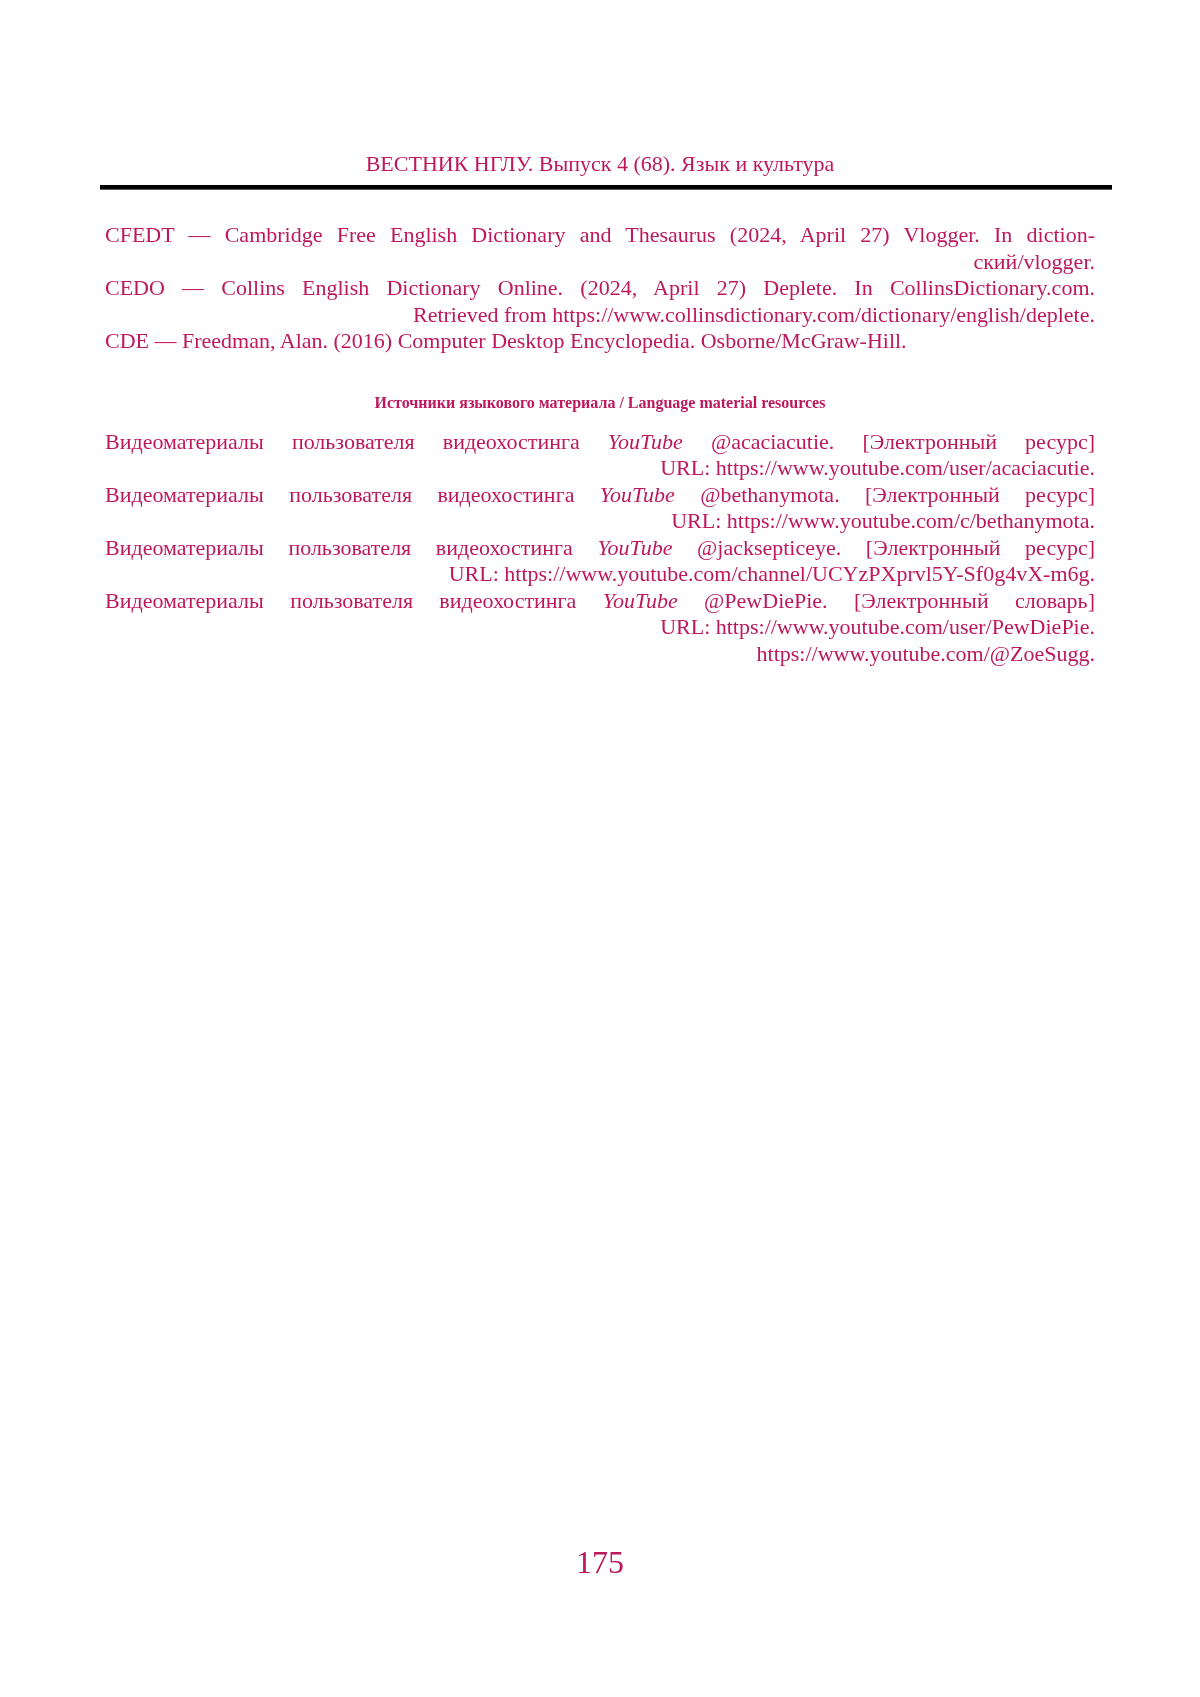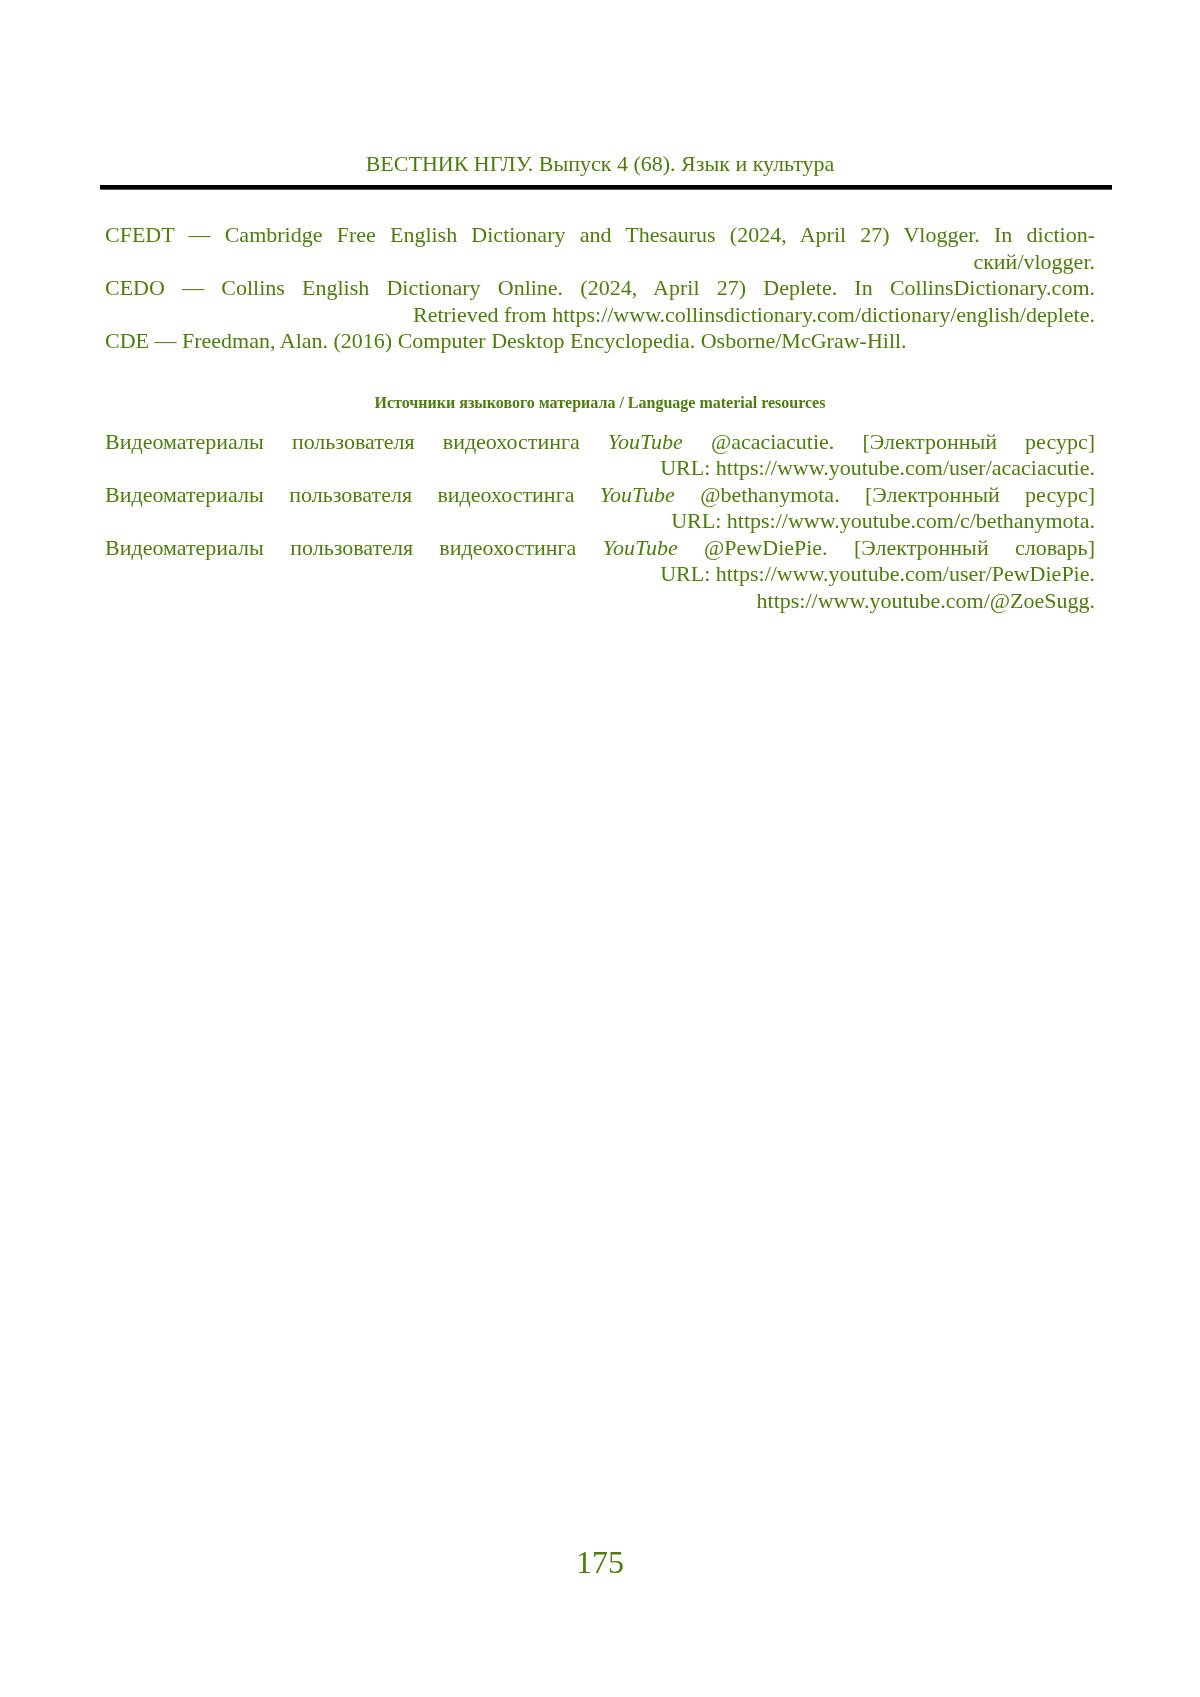--- a/index.html
+++ b/index.html
@@ -5,21 +5,21 @@
   html, body {
     margin: 0;
     padding: 0;
     background: #ffffff;
   }
   .page {
     position: relative;
     width: 1200px;
     height: 1697px;
     background: #ffffff;
-    color: #4d7c0f;
+    color: #be185d;
     font-family: "Liberation Serif", "DejaVu Serif", serif;
     font-size: 22px;
     overflow: hidden;
   }
   .column {
     position: absolute;
     left: 105px;
     top: 150px;
     width: 990px;
   }
@@ -97,20 +97,24 @@
       <div>
         <div class="line justify"><span>Видеоматериалы пользователя видеохостинга </span><span class="yt">YouTube</span><span> @acaciacutie. [Электронный ресурс]</span></div>
         <div class="line cont">URL: https://www.youtube.com/user/acaciacutie.</div>
       </div>
 
       <div>
         <div class="line justify"><span>Видеоматериалы пользователя видеохостинга </span><span class="yt">YouTube</span><span> @bethanymota. [Электронный ресурс]</span></div>
         <div class="line cont">URL: https://www.youtube.com/c/bethanymota.</div>
       </div>
 
+      <div>
+        <div class="line justify"><span>Видеоматериалы пользователя видеохостинга </span><span class="yt">YouTube</span><span> @jacksepticeye. [Электронный ресурс]</span></div>
+        <div class="line cont">URL: https://www.youtube.com/channel/UCYzPXprvl5Y-Sf0g4vX-m6g.</div>
+      </div>
 
       <div>
         <div class="line justify"><span>Видеоматериалы пользователя видеохостинга </span><span class="yt">YouTube</span><span> @PewDiePie. [Электронный словарь]</span></div>
         <div class="line cont">URL: https://www.youtube.com/user/PewDiePie.</div>
       </div>
 
       <div>
         <div class="line cont">https://www.youtube.com/@ZoeSugg.</div>
       </div>
 

